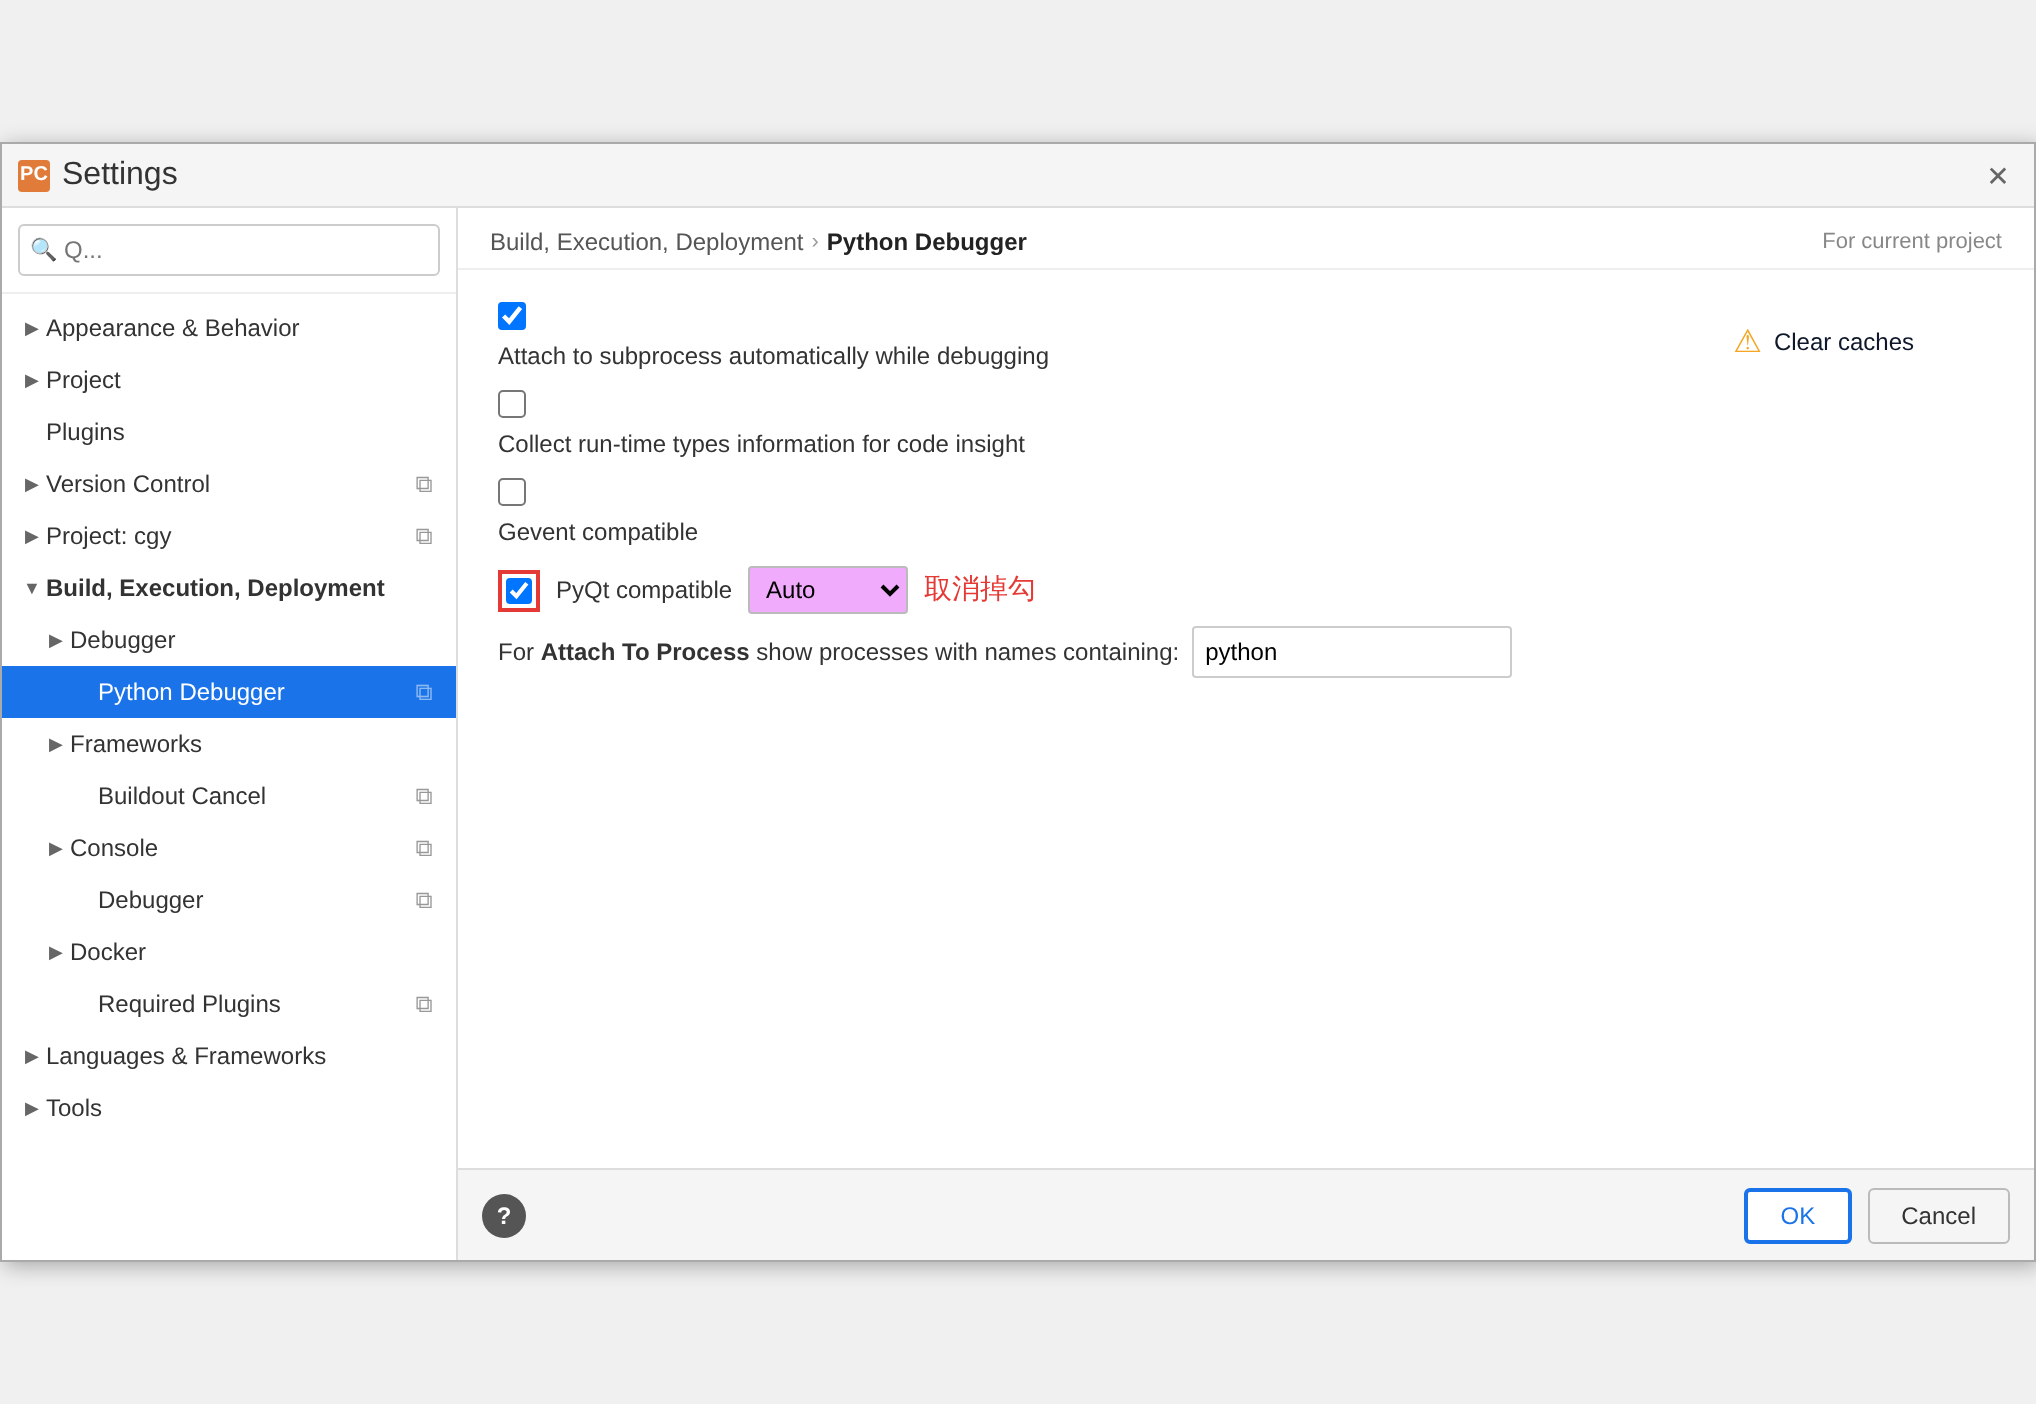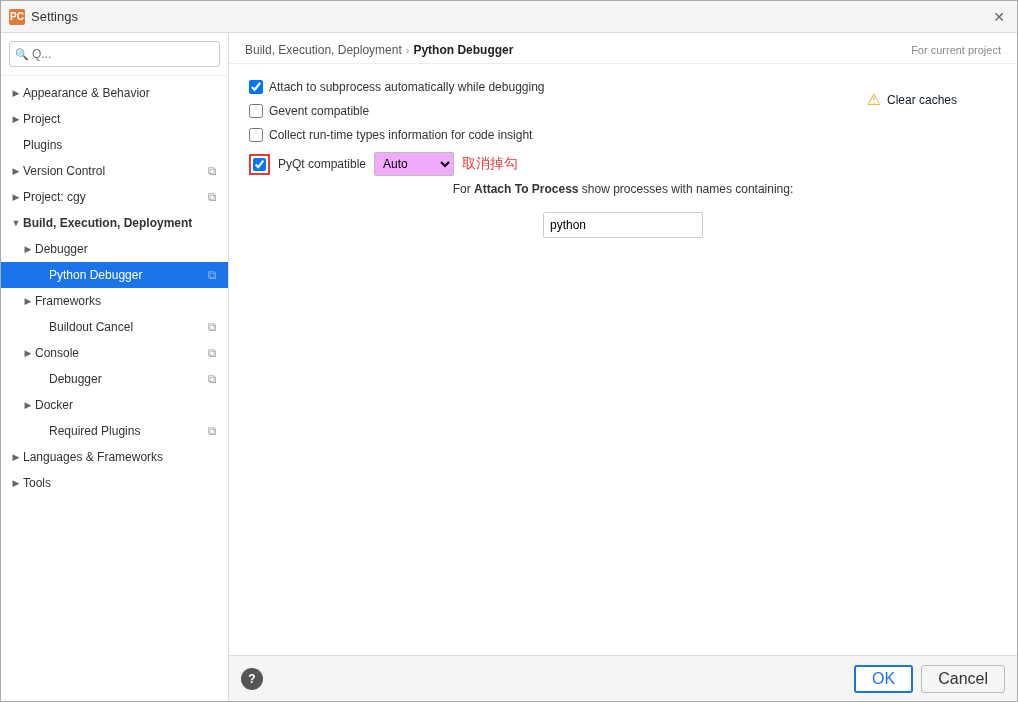--- a/index.html
+++ b/index.html
@@ -7,21 +7,21 @@
       font-family: 'Segoe UI', Arial, sans-serif;
       font-size: 13px;
       background: #f0f0f0;
       display: flex;
       align-items: center;
       justify-content: center;
       min-height: 100vh;
     }
     .window {
       width: 1018px;
-      height: 702px;
+      height: 560px;
       background: #fff;
       border: 1px solid #aaa;
       box-shadow: 2px 2px 10px rgba(0,0,0,0.3);
       display: flex;
       flex-direction: column;
       overflow: hidden;
     }
     .title-bar {
       background: #f5f5f5;
       border-bottom: 1px solid #ddd;
@@ -43,21 +43,21 @@
       background: #e07b39;
       border-radius: 2px;
       display: flex;
       align-items: center;
       justify-content: center;
       color: white;
       font-size: 10px;
       font-weight: bold;
     }
     .title-text {
-      font-size: 13px;
+      font-size: 16px;
       color: #333;
     }
     .close-btn {
       width: 20px;
       height: 20px;
       display: flex;
       align-items: center;
       justify-content: center;
       cursor: pointer;
       color: #666;
@@ -176,20 +176,21 @@
     }
     .settings-area {
       flex: 1;
       padding: 16px 20px;
       overflow-y: auto;
     }
     .checkbox-row {
       display: flex;
       margin-bottom: 10px;
       gap: 6px;
+      flex-direction: column;
     }
     .checkbox-row input[type="checkbox"] {
       width: 14px;
       height: 14px;
       cursor: pointer;
       flex-shrink: 0;
     }
     .checkbox-label {
       font-size: 12px;
       color: #333;
@@ -242,23 +243,22 @@
       min-width: 80px;
     }
     .cancel-text {
       color: #e53935;
       font-size: 14px;
       font-weight: 500;
     }
     .attach-process-row {
       display: flex;
       align-items: center;
-      gap: 16px;
+      gap: 6px;
       margin-top: 6px;
-      flex-direction: column;
     }
     .attach-label {
       font-size: 12px;
       color: #333;
     }
     .attach-label strong {
       font-weight: 600;
     }
     .attach-input {
       height: 26px;
@@ -276,21 +276,21 @@
       align-items: center;
       justify-content: flex-end;
       padding: 0 12px;
       gap: 8px;
       background: #f5f5f5;
       flex-shrink: 0;
     }
     .btn {
       height: 28px;
       padding: 0 16px;
-      font-size: 16px;
+      font-size: 12px;
       border-radius: 3px;
       cursor: pointer;
       border: 1px solid #bbb;
       background: #f5f5f5;
       color: #333;
     }
     .btn.primary {
       background: #fff;
       border: 2px solid #1a73e8;
       color: #1a73e8;
@@ -441,26 +441,26 @@
         <div style="display:flex; align-items:flex-start; justify-content: space-between;">
           <div class="settings-rows">
 
             <div class="checkbox-row">
               <input type="checkbox" checked="" style="">
               <label class="checkbox-label">Attach to subprocess automatically while debugging</label>
             </div>
 
             <div class="checkbox-row">
               <input type="checkbox" style="">
-              <label class="checkbox-label">Gevent compatible</label>
+              <label class="checkbox-label">Collect run-time types information for code insight</label>
             </div>
 
             <div class="checkbox-row">
               <input type="checkbox" style="">
-              <label class="checkbox-label">Collect run-time types information for code insight</label>
+              <label class="checkbox-label">Gevent compatible</label>
             </div>
           </div>
 
           <div class="clear-caches-row" style="margin-top:10px; padding-right: 40px;">
             <span class="warning-icon">⚠</span>
             <button class="clear-caches-btn">Clear caches</button>
           </div>
         </div>
 
         <div class="pyqt-row">

